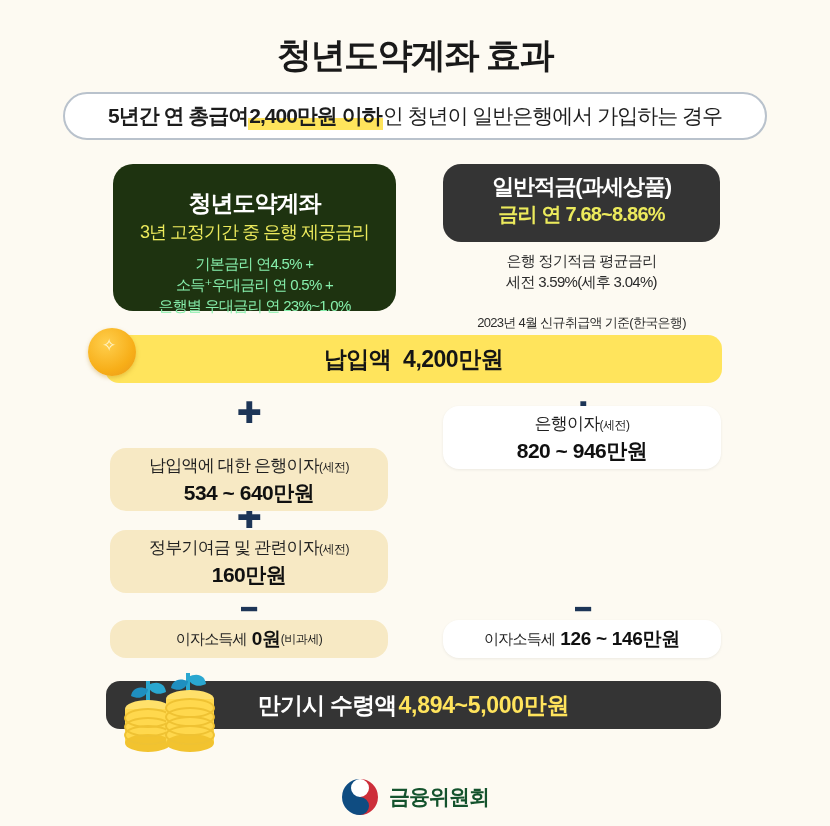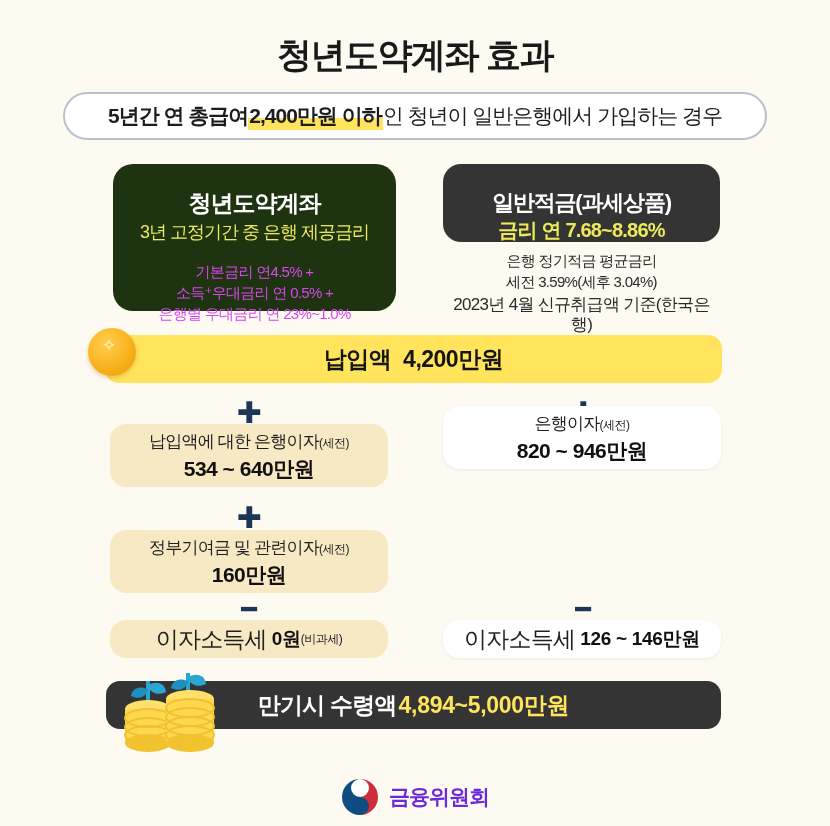--- a/index.html
+++ b/index.html
@@ -91,38 +91,38 @@
     line-height: 30px;
   }
   .cmp-left .cs {
     font-size: 18px;
     color: #ecea5c;
     letter-spacing: -1px;
     line-height: 26px;
     margin-top: 1px;
   }
   .cmp-left .cl {
-    margin-top: 16px;
+    margin-top: 8px;
     font-size: 15px;
-    color: #d946ef;
+    color: #86efac;
     letter-spacing: -0.7px;
     line-height: 21px;
   }
 
   .cmp-right-box {
     position: absolute;
     top: 164px;
     left: 443px;
     width: 277px;
     height: 78px;
     box-sizing: border-box;
     background: #343434;
     border-radius: 18px;
     text-align: center;
-    padding-top: 24px;
+    padding-top: 8px;
   }
   .cmp-right-box .ct {
     font-size: 22px;
     font-weight: bold;
     color: #ffffff;
     letter-spacing: -1.2px;
     line-height: 29px;
   }
   .cmp-right-box .cs {
     font-size: 20px;
@@ -138,24 +138,24 @@
     width: 277px;
     text-align: center;
     color: #2b2b2b;
   }
   .cmp-right-notes .n1 {
     font-size: 15px;
     letter-spacing: -0.7px;
     line-height: 21px;
   }
   .cmp-right-notes .n2 {
-    font-size: 17px;
+    font-size: 13px;
     letter-spacing: -0.7px;
     line-height: 20px;
-    margin-top: 3px;
+    margin-top: 21px;
   }
 
   
   .coin-badge {
     position: absolute;
     top: 328px;
     left: 88px;
     width: 48px;
     height: 48px;
     border-radius: 50%;
@@ -238,21 +238,21 @@
     letter-spacing: -0.5px;
     color: #101010;
     line-height: 26px;
     margin-top: 1px;
   }
   .fbox.single {
     flex-direction: row;
     justify-content: center;
   }
   .fbox .inline-lbl {
-    font-size: 23px;
+    font-size: 15px;
     letter-spacing: -0.8px;
     color: #1f1f1f;
   }
   .fbox .inline-amt {
     font-size: 19px;
     font-weight: bold;
     letter-spacing: -0.3px;
     color: #101010;
     margin-left: 5px;
   }
@@ -306,21 +306,21 @@
     width: 830px;
     display: flex;
     align-items: center;
     justify-content: center;
     gap: 10px;
   }
   .footer .fname {
     font-size: 21px;
     font-weight: bold;
     letter-spacing: -1px;
-    color: #6d28d9;
+    color: #14532d;
   }
 </style>
 </head>
 <body style="background: rgb(253, 250, 242);">
 
 <div class="page">
 
   <div class="title">청년도약계좌 효과</div>
 
   <div class="subtitle-pill">
@@ -360,21 +360,21 @@
     <span class="d1">4,200만원</span>
   </div>
 
   <div class="op op-plus" style="top:398px; left:229px;">✚</div>
   <div class="op op-plus" style="top:503px; left:229px;">✚</div>
   <div class="op op-minus" style="top:596px; left:229px; font-size:26px;">━</div>
 
   <div class="op op-plus" style="top:398px; left:563px;">✚</div>
   <div class="op op-minus" style="top:596px; left:563px; font-size:26px;">━</div>
 
-  <div class="fbox beige" style="top:424px; left:110px; width:278px; height:63px;">
+  <div class="fbox beige" style="top:448px; left:110px; width:278px; height:63px;">
     <div class="lbl">
       <span>납입액에 대한 은행이자</span><span class="sm">(세전)</span>
     </div>
     <div class="amt">534 ~ 640만원</div>
   </div>
 
   <div class="fbox beige" style="top:530px; left:110px; width:278px; height:63px;">
     <div class="lbl">
       <span>정부기여금 및 관련이자</span><span class="sm">(세전)</span>
     </div>

